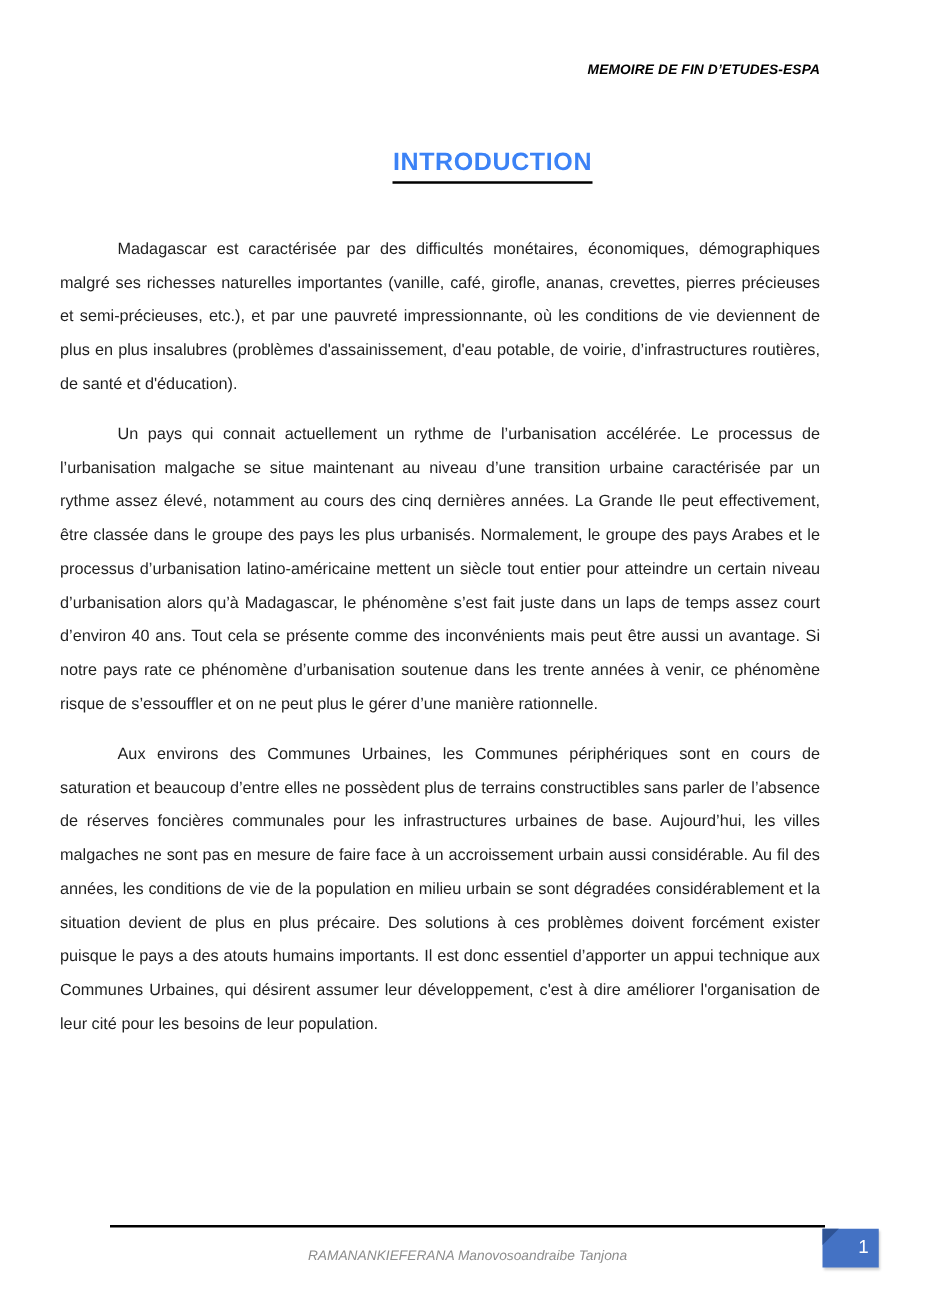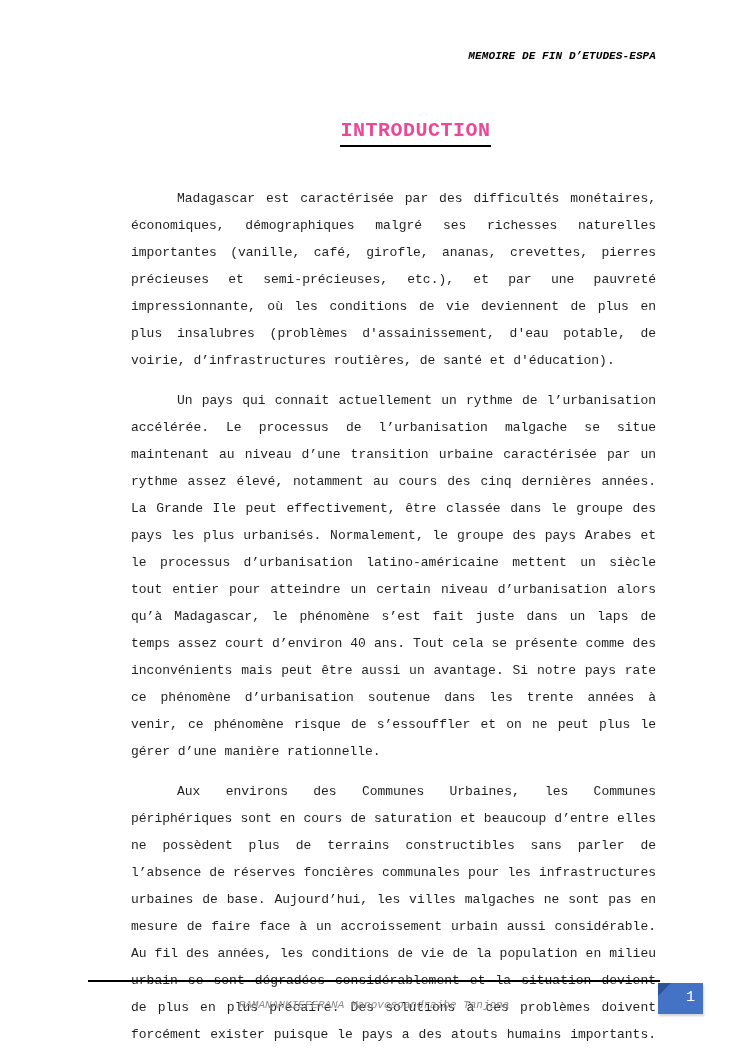--- a/index.html
+++ b/index.html
@@ -3,51 +3,50 @@
 <meta charset="utf-8">
 <style>
   * { margin: 0; padding: 0; box-sizing: border-box; }
   html, body { background: #ffffff; }
   .page {
     position: relative;
     width: 744px;
     height: 1053px;
     margin: 0 auto;
     background: #ffffff;
-    font-family: Liberation Mono, monospace;
+    font-family: Liberation Sans, sans-serif;
     color: #1f1f1f;
     overflow: hidden;
-    padding-left: 43px;
   }
   .doc-header {
     margin: 50px 88px 0 88px;
     text-align: right;
     font-size: 11px;
     font-weight: bold;
     font-style: italic;
     color: #000000;
     letter-spacing: 0.1px;
   }
   .doc-title-row {
     margin: 57px 88px 0 88px;
     text-align: center;
     position: relative;
     left: 22px;
   }
   .doc-title {
     display: inline-block;
     font-size: 20px;
     font-weight: bold;
-    color: #ec4899;
+    color: #3b82f6;
     letter-spacing: 0.5px;
     border-bottom: 2.5px solid #000000;
     padding-bottom: 3px;
   }
   .doc-body {
-    margin: 38px 88px 0 88px;
+    margin: 38px 88px 0 48px;
   }
   .doc-body p {
     font-size: 13px;
     line-height: 27px;
     text-align: justify;
     text-indent: 46px;
     margin-bottom: 13px;
     color: #1f1f1f;
   }
   .doc-footer {

